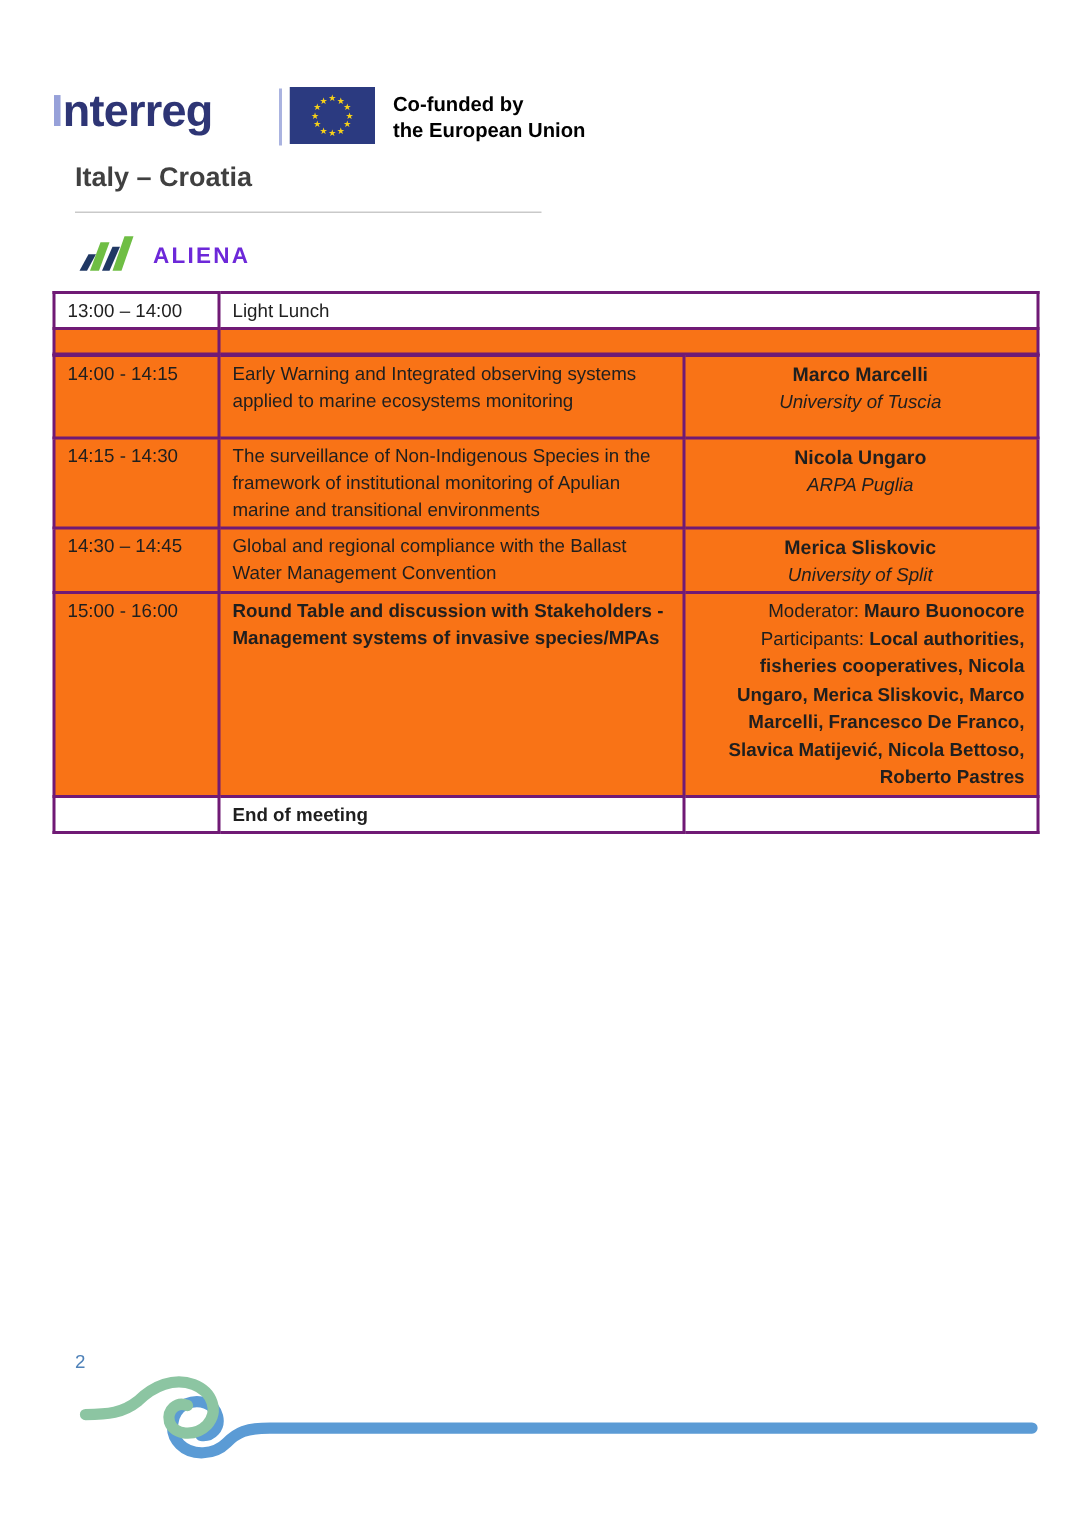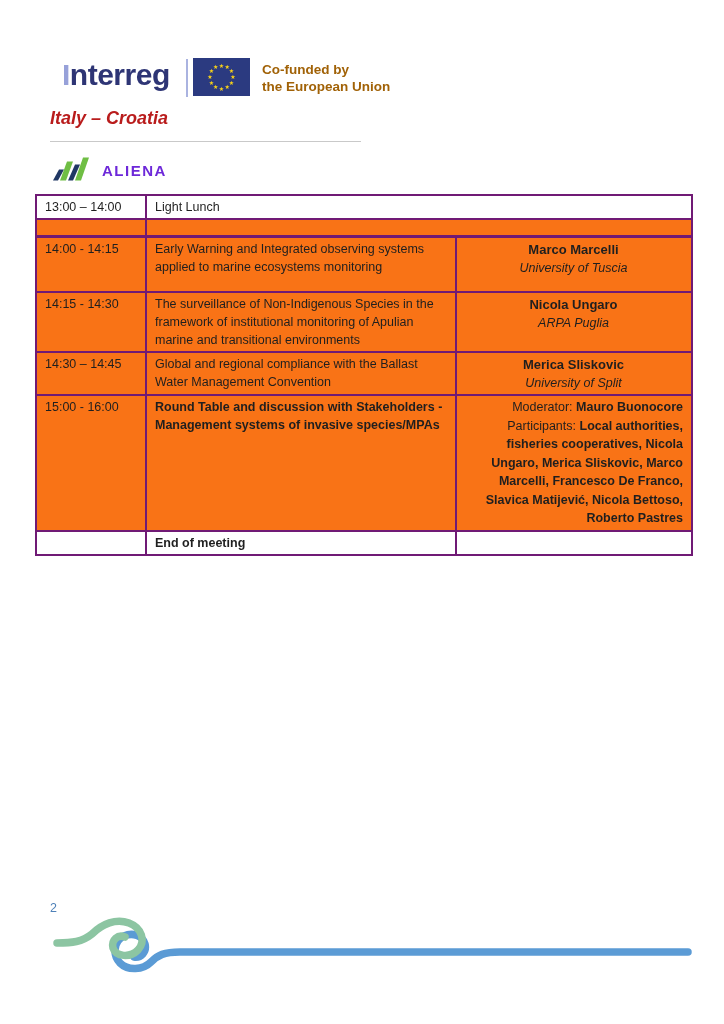--- a/index.html
+++ b/index.html
@@ -6,38 +6,38 @@
   html, body { background: #e9e9e9; }
   body { font-family: "Liberation Sans", sans-serif; }
   .page {
     position: relative; width: 724px; height: 1024px;
     background: #ffffff; margin: 0 auto; overflow: hidden;
     color: #1f1f1f;
   }
 
   
   .interreg-wordmark {
-    position: absolute; left: 62px; top: 58px;
+    position: absolute; left: 34px; top: 58px;
     font-size: 30px; font-weight: bold; letter-spacing: -0.5px;
     color: #2e3575;
   }
   .interreg-wordmark .lt { color: #97a1d9; }
   .logo-sep {
     position: absolute; left: 186px; top: 59px;
     width: 2px; height: 38px; background: #aab3e0;
   }
   .eu-flag { position: absolute; left: 193px; top: 58px; }
   .cofunded {
     position: absolute; left: 262px; top: 61px;
     font-size: 13.5px; font-weight: bold; line-height: 17px;
-    color: #a16207;
+    color: #000000;
   }
   .programme-title {
     position: absolute; left: 50px; top: 108px;
-    font-size: 18px; font-weight: bold; color: #b91c1c; font-style: italic;
+    font-size: 18px; font-weight: bold; color: #404040;
   }
   .header-rule {
     position: absolute; left: 50px; top: 141px;
     width: 311px; height: 1px; background: #c9c9c9;
   }
   .aliena { position: absolute; left: 50px; top: 155px; height: 28px; }
   .aliena-text {
     position: absolute; left: 102px; top: 162px;
     font-size: 15px; font-weight: bold; letter-spacing: 1.5px;
     color: #6d28d9;

